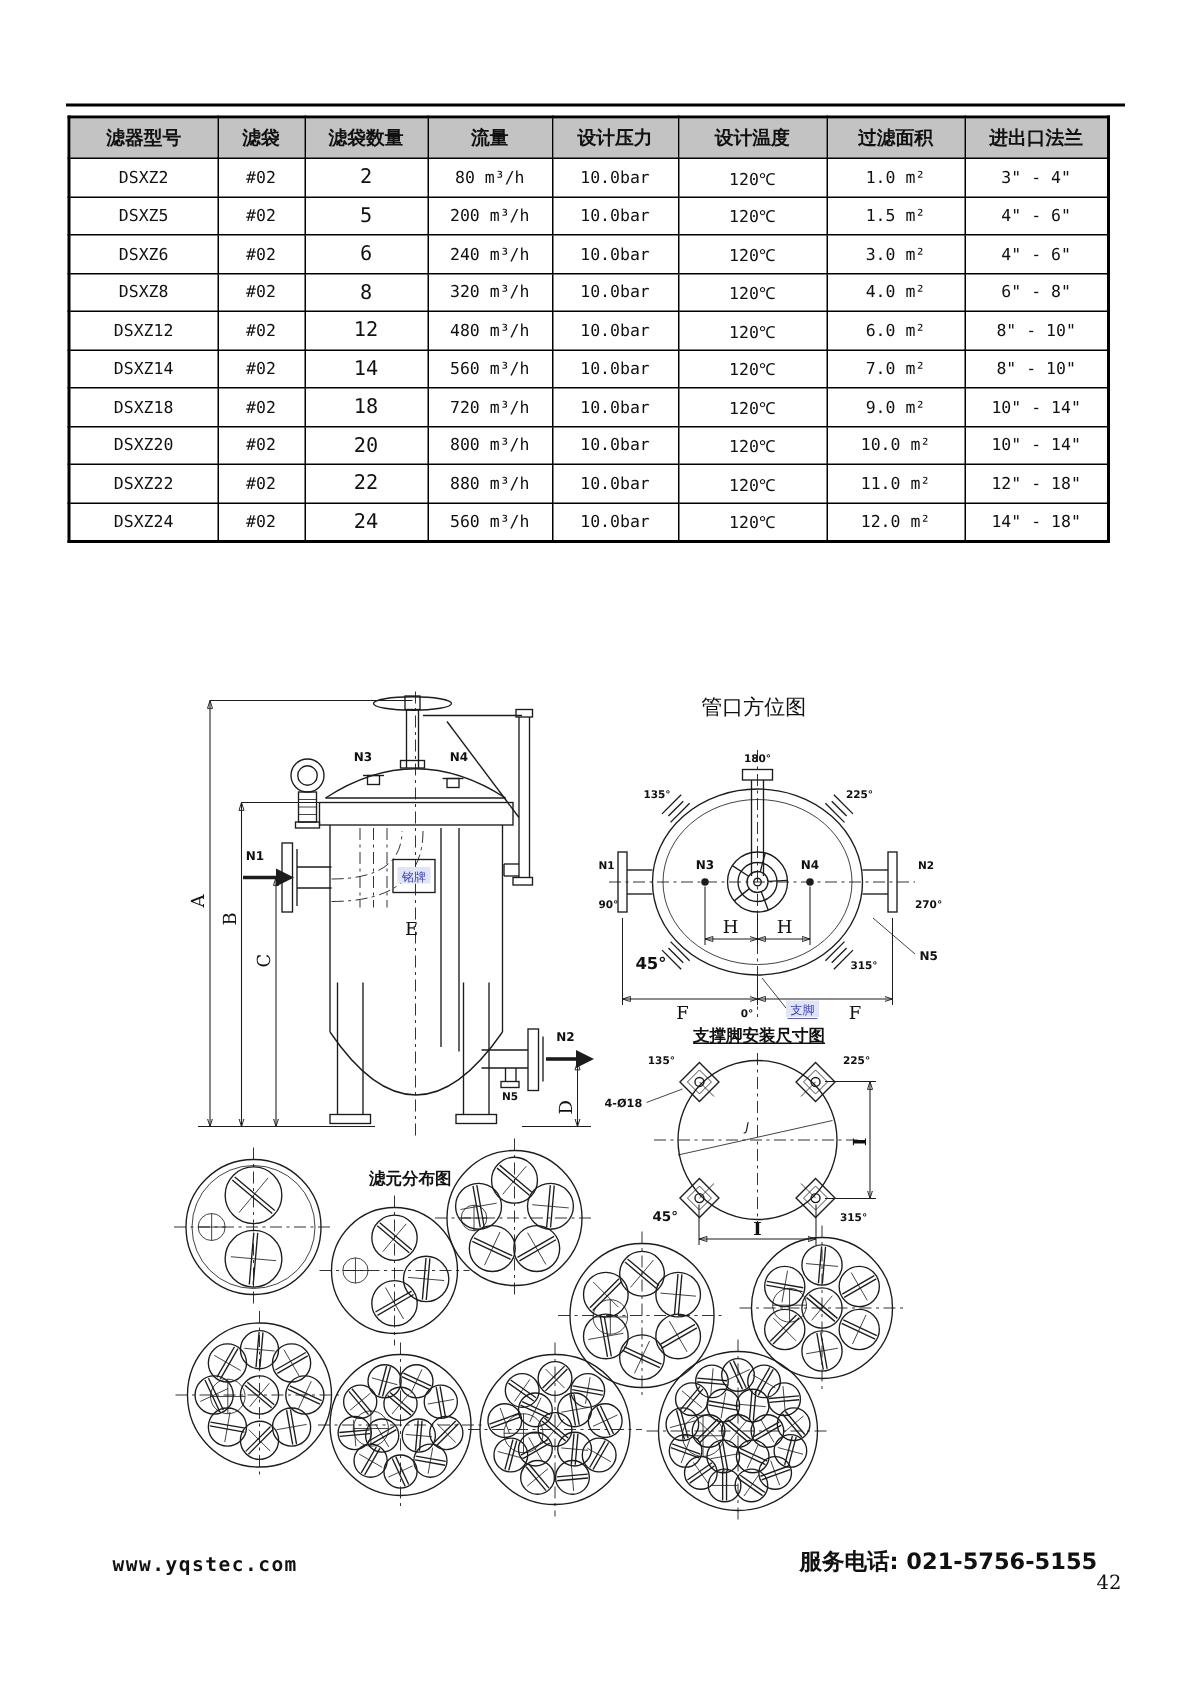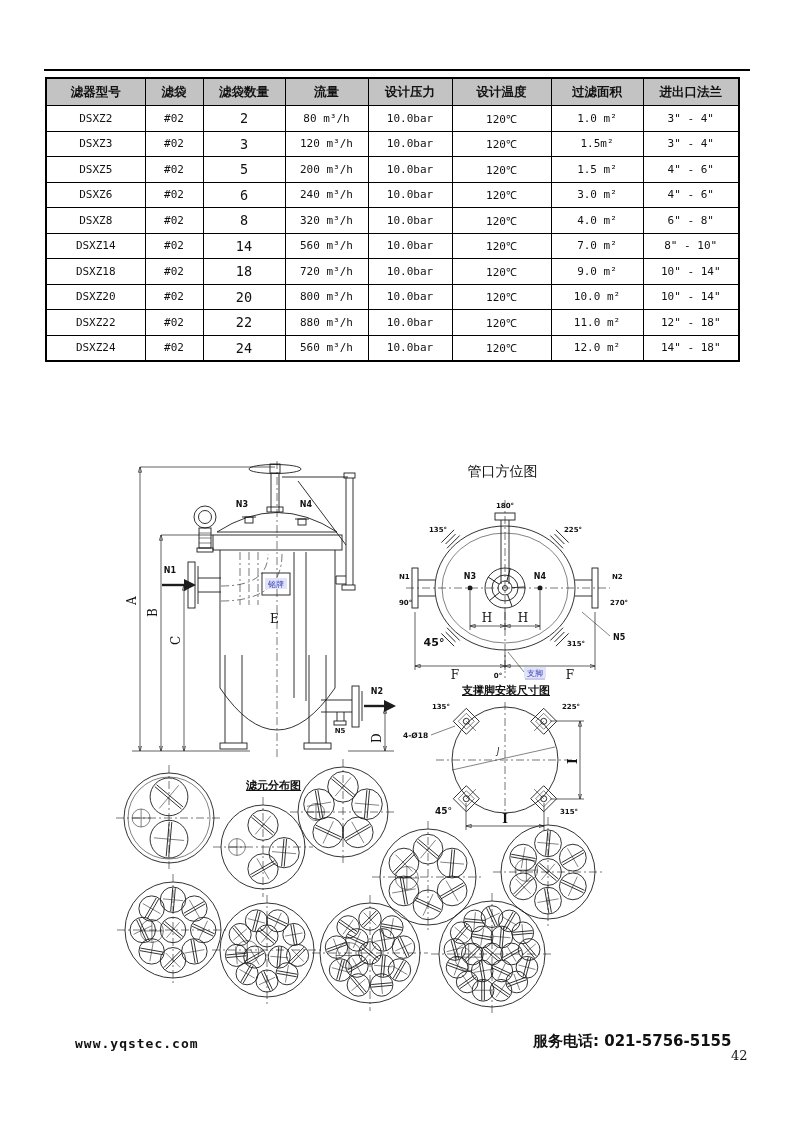--- a/index.html
+++ b/index.html
@@ -26,21 +26,21 @@
     font-weight:bold;font-size:12.5px;height:26px;
   }
   #spec-table td{height:24.5px;}
   #spec-table td.qty{font-size:13.5px;}
   
   .orient-title{position:absolute;left:395px;top:463px;width:215px;text-align:center;
     font-weight:normal;font-size:14px;}
   .support-title{position:absolute;left:398px;top:683px;width:216px;text-align:center;
     font-weight:bold;font-size:11px;text-decoration:underline;}
   .dist-title{position:absolute;left:246px;top:778px;font-weight:bold;font-size:11px;
-    text-decoration:underline;}
+    }
   .footer-site{position:absolute;left:75px;top:1036px;font-family:"DejaVu Sans Mono", monospace;
     font-weight:bold;font-size:13px;letter-spacing:1px;}
   .footer-phone{position:absolute;left:489px;top:1032px;font-weight:bold;font-size:15px;margin-left:44px;}
   .page-number{position:absolute;left:731px;top:1012px;font-family:"DejaVu Serif", serif;
     font-size:13px;margin-top:36px;}
   
   svg{position:absolute;overflow:visible;}
   svg line,svg path,svg rect,svg circle,svg ellipse,svg polyline,svg polygon{
     stroke:#1c1c1c;stroke-width:0.9;fill:none;}
   svg text{stroke:none;fill:#111;font-family:"DejaVu Sans", sans-serif;}
@@ -87,30 +87,20 @@
         <td>DSXZ2</td>
         <td>#02</td>
         <td class="qty">2</td>
         <td>80 m³/h</td>
         <td>10.0bar</td>
         <td>120℃</td>
         <td>1.0 m²</td>
         <td>3" - 4"</td>
       </tr>
       <tr>
-        <td>DSXZ3</td>
-        <td>#02</td>
-        <td class="qty">3</td>
-        <td>120 m³/h</td>
-        <td>10.0bar</td>
-        <td>120℃</td>
-        <td>1.5m²</td>
-        <td>3" - 4"</td>
-      </tr>
-      <tr>
         <td>DSXZ5</td>
         <td>#02</td>
         <td class="qty">5</td>
         <td>200 m³/h</td>
         <td>10.0bar</td>
         <td>120℃</td>
         <td>1.5 m²</td>
         <td>4" - 6"</td>
       </tr>
       <tr>
@@ -125,20 +115,30 @@
       </tr>
       <tr>
         <td>DSXZ8</td>
         <td>#02</td>
         <td class="qty">8</td>
         <td>320 m³/h</td>
         <td>10.0bar</td>
         <td>120℃</td>
         <td>4.0 m²</td>
         <td>6" - 8"</td>
+      </tr>
+      <tr>
+        <td>DSXZ12</td>
+        <td>#02</td>
+        <td class="qty">12</td>
+        <td>480 m³/h</td>
+        <td>10.0bar</td>
+        <td>120℃</td>
+        <td>6.0 m²</td>
+        <td>8" - 10"</td>
       </tr>
       <tr>
         <td>DSXZ14</td>
         <td>#02</td>
         <td class="qty">14</td>
         <td>560 m³/h</td>
         <td>10.0bar</td>
         <td>120℃</td>
         <td>7.0 m²</td>
         <td>8" - 10"</td>

